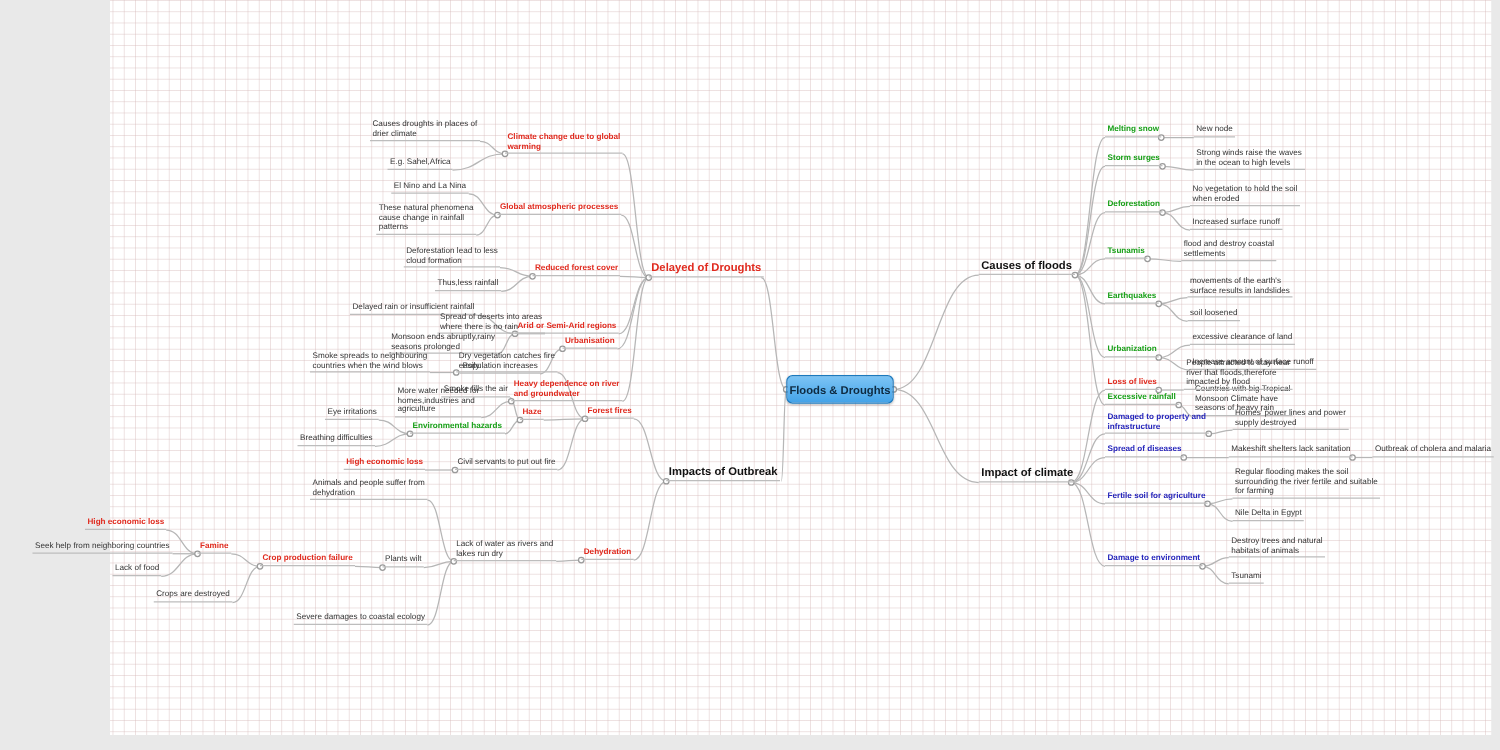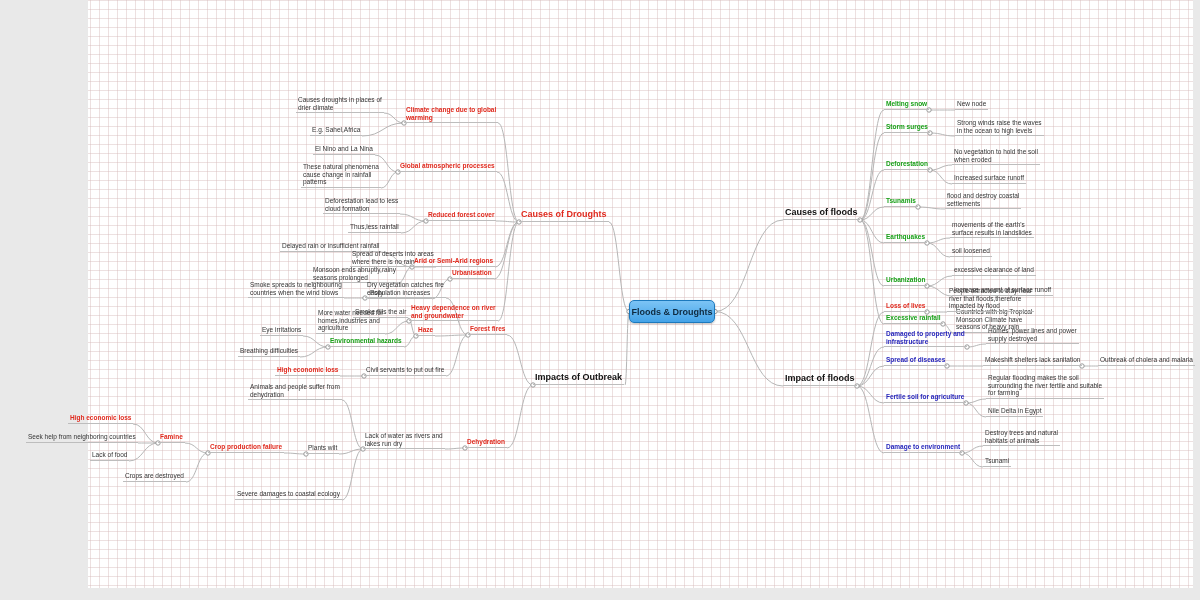--- a/index.html
+++ b/index.html
@@ -138,21 +138,21 @@
       <circle cx="943" cy="324" r="2.2"></circle>
       <circle cx="857" cy="386" r="2.2"></circle>
       <circle cx="927" cy="312" r="2.2"></circle>
       <circle cx="967" cy="347" r="2.2"></circle>
       <circle cx="947" cy="366" r="2.2"></circle>
       <circle cx="1082" cy="366" r="2.2"></circle>
       <circle cx="966" cy="403" r="2.2"></circle>
       <circle cx="962" cy="453" r="2.2"></circle>
     </svg>
   <div id="root-node" style="left: 629px; top: 300px; width: 86px; height: 23px;">Floods &amp; Droughts</div>
-<div class="node main-red" style="left: 519px; top: 209px;">Causes of Droughts</div>
+<div class="node main-red" style="left: 519px; top: 209px;">Delayed of Droughts</div>
     <div class="node red" style="left: 404px; top: 106px;">Climate change due to global
 warming</div>
     <div class="node " style="left: 296px; top: 96px;">Causes droughts in places of
 drier climate</div>
     <div class="node " style="left: 310px; top: 126px;">E.g. Sahel,Africa</div>
     <div class="node red" style="left: 398px; top: 162px;">Global atmospheric processes</div>
     <div class="node " style="left: 313px; top: 145px;">El Nino and La Nina</div>
     <div class="node " style="left: 301px; top: 163px;">These natural phenomena
 cause change in rainfall
 patterns</div>
@@ -216,21 +216,21 @@
     <div class="node " style="left: 950px; top: 221px;">movements of the earth's
 surface results in landslides</div>
     <div class="node " style="left: 950px; top: 247px;">soil loosened</div>
     <div class="node green" style="left: 884px; top: 276px;">Urbanization</div>
     <div class="node " style="left: 952px; top: 266px;">excessive clearance of land</div>
     <div class="node " style="left: 952px; top: 286px;">Increase amount of surface runoff</div>
     <div class="node green" style="left: 884px; top: 314px;">Excessive rainfall</div>
     <div class="node " style="left: 954px; top: 308px;">Countries with big Tropical
 Monsoon Climate have
 seasons of heavy rain</div>
-    <div class="node main" style="left: 783px; top: 373px;">Impact of floods</div>
+    <div class="node main" style="left: 783px; top: 373px;">Impact of climate</div>
     <div class="node red" style="left: 884px; top: 302px;">Loss of lives</div>
     <div class="node " style="left: 947px; top: 287px;">People attracted to stay near
 river that floods,therefore
 impacted by flood</div>
     <div class="node blue" style="left: 884px; top: 330px;">Damaged to property and
 infrastructure</div>
     <div class="node " style="left: 986px; top: 327px;">Homes' power lines and power
 supply destroyed</div>
     <div class="node blue" style="left: 884px; top: 356px;">Spread of diseases</div>
     <div class="node " style="left: 983px; top: 356px;">Makeshift shelters lack sanitation</div>

